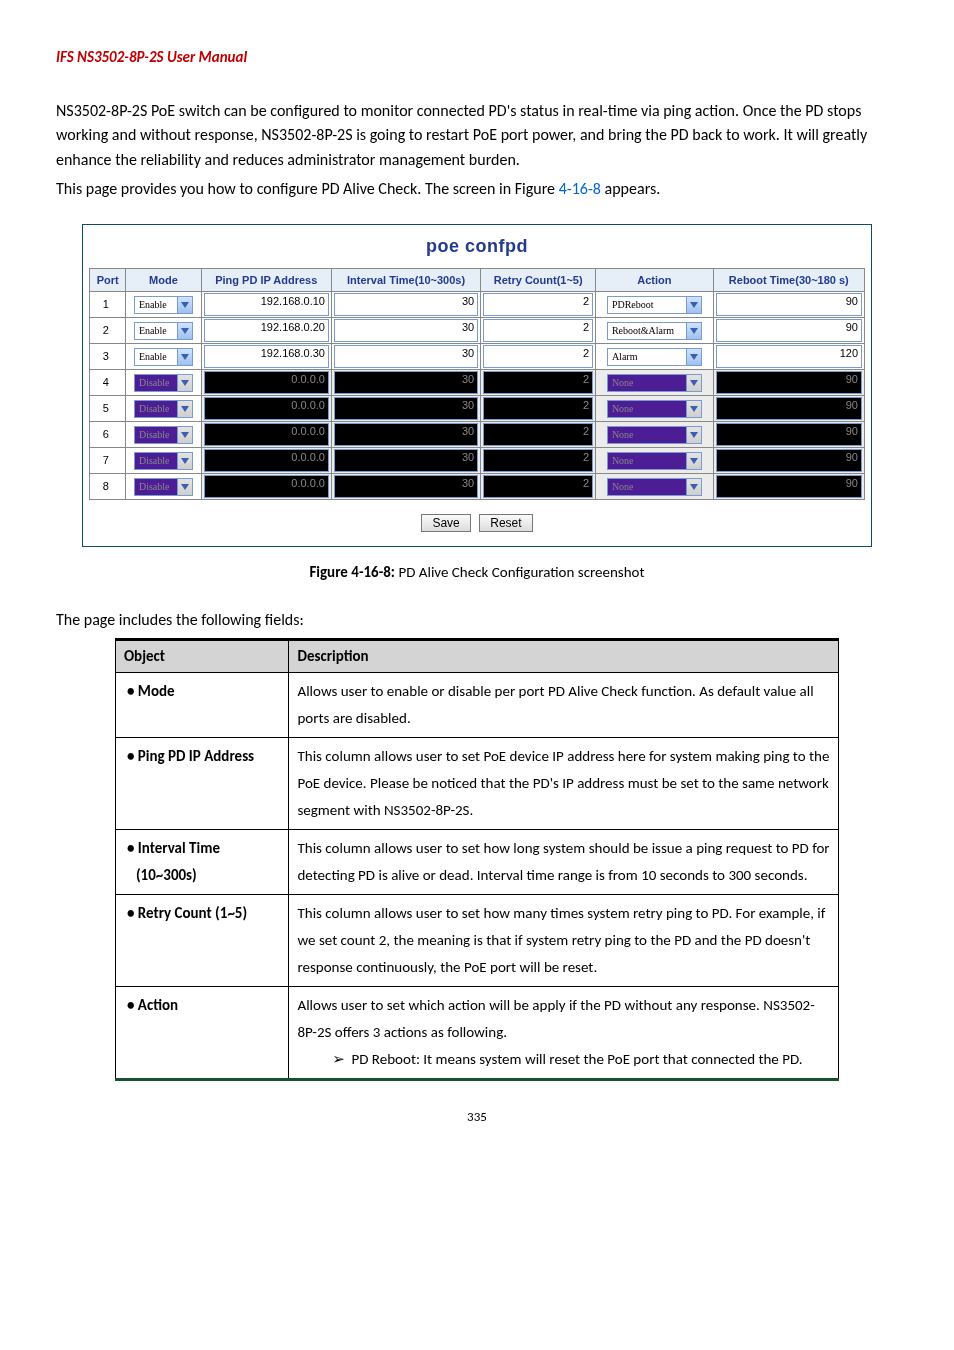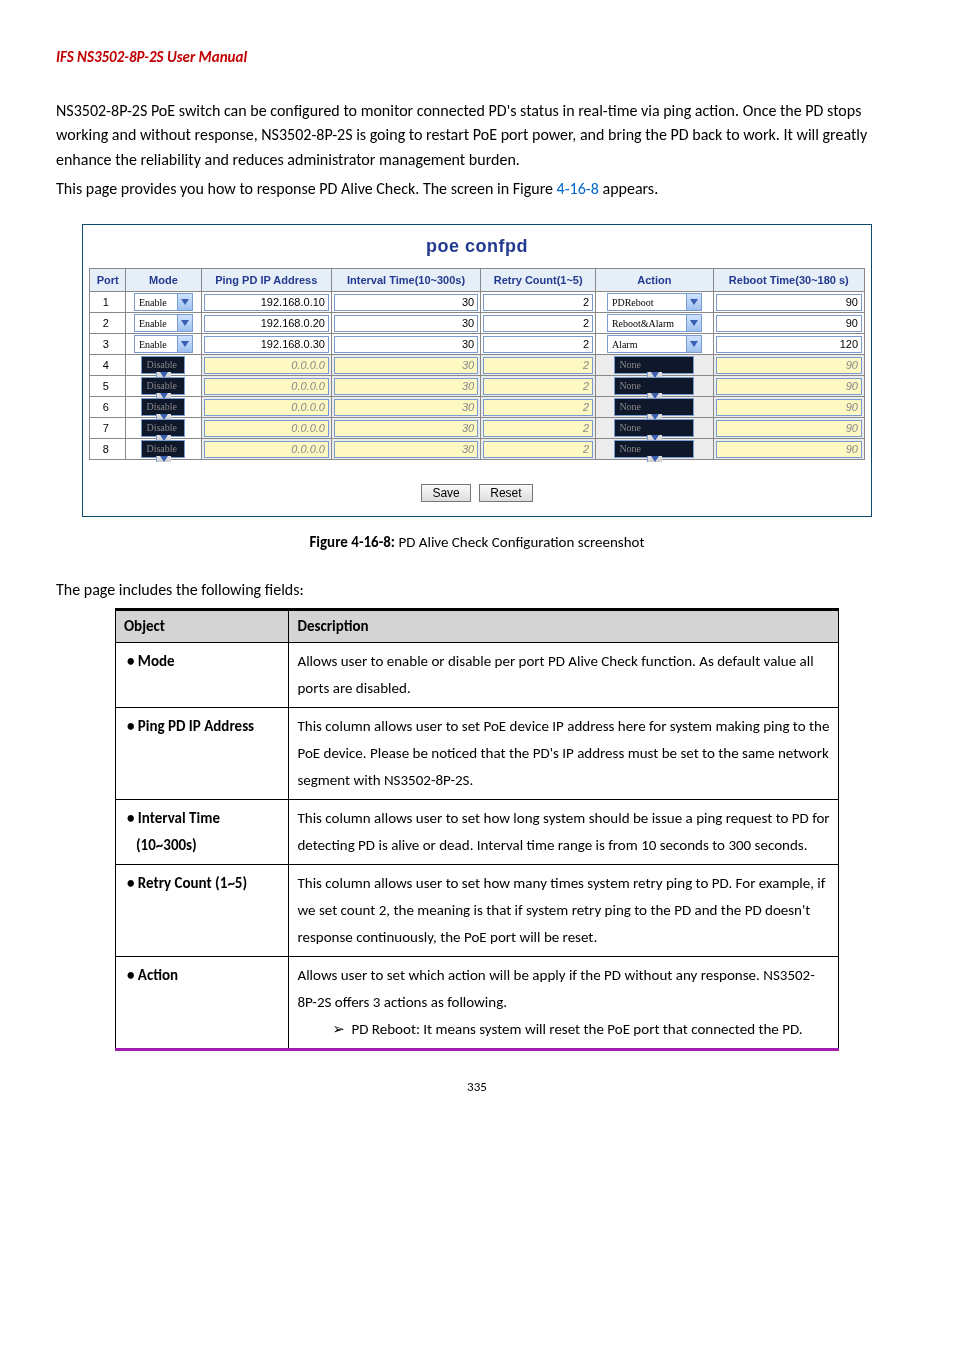--- a/index.html
+++ b/index.html
@@ -16,48 +16,48 @@
   table.cfg th{background:#e6eef7;color:#223a8f;font-weight:700;border:1px solid #888;padding:3px 4px;white-space:nowrap;text-align:center;}
   table.cfg td{border:1px solid #888;padding:1px 2px;text-align:center;background:#fff;}
   table.cfg td.port{text-align:center;padding-right:6px;}
   table.cfg tr.disabled td:not(.port):not(.mode){background:#ececec;color:#888;}
   .sel{display:inline-flex;align-items:center;border:1px solid #7a9bd0;background:#fff;font-size:10px;height:16px;font-family:Liberation Serif, serif;}
   .sel.disabled{color:#888;}
   .sel .seltxt{padding:0 4px;min-width:34px;text-align:left;}
   .sel.wide .seltxt{min-width:70px;}
   .sel .selbtn{background:linear-gradient(#cfe3ff,#9fc1ef);border-left:1px solid #7a9bd0;width:14px;height:16px;display:flex;align-items:center;justify-content:center;}
   .sel .selbtn svg{width:8px;height:6px;}
-  .numbox{display:block;width:100%;box-sizing:border-box;border:1px solid #7a9bd0;background:#fff;font-size:11px;height:17px;line-height:15px;padding:0 3px;text-align:right;}
-  tr.disabled .numbox{background:#fef9c3;color:#888;font-style:italic;}
-  tr.disabled .sel{color:#888;background:#0f172a;flex-direction:column;}
+  .numbox{display:block;width:100%;box-sizing:border-box;border:1px solid #7a9bd0;background:#fff;font-size:11px;height:23px;line-height:15px;padding:0 3px;text-align:right;}
+  tr.disabled .numbox{background:#000000;color:#888;}
+  tr.disabled .sel{color:#888;background:#4c1d95;}
   tr.disabled .sel .selbtn{background:linear-gradient(#e3e3e3,#cfcfcf);}
-  .btnrow{text-align:center;margin-top:20px;}
+  .btnrow{text-align:center;margin-top:10px;}
   .wbtn{font-size:12px;font-family:"Trebuchet MS",Arial,sans-serif;border:1px solid #777;background:linear-gradient(#fafafa,#ddd);padding:1px 10px;margin:0 2px;}
   .figcap{text-align:center;font-size:15px;margin:14px 0 24px;}
   .figcap b{font-weight:700;}
   
   table.desc{border-collapse:collapse;width:86%;margin:6px auto 0;font-size:15px;}
   table.desc th{background:#d4d4d4;border:1px solid #000;padding:4px 8px;text-align:left;font-weight:700;}
   table.desc td{border:1px solid #000;padding:5px 8px;vertical-align:top;line-height:1.8;}
   table.desc td.obj{font-weight:700;padding-left:20px;text-indent:-9px;width:24%;}
   table.desc tr.topsep td, table.desc tr.topsep th{border-top:3px solid #000;}
-  table.desc tr.lastrow td{border-bottom:3px solid #a21caf;}
+  table.desc tr.lastrow td{border-bottom:3px solid #14532d;}
   .arrow{display:inline-block;width:26px;text-align:center;}
   .pageno{text-align:center;font-size:13px;margin-top:26px;}
 </style>
 </head>
 <body>
 
 <div class="page">
   <div class="hdr">IFS  NS3502-8P-2S  User Manual</div>
 
 
   <p class="para">NS3502-8P-2S PoE switch can be configured to monitor connected PD's status in real-time via ping action. Once the PD stops working and without response, NS3502-8P-2S is going to restart PoE port power, and bring the PD back to work. It will greatly enhance the reliability and reduces administrator management burden.</p>
   <p class="para">
-    <span>This page provides you how to response PD Alive Check. The screen in Figure </span><span class="figlink">4-16-8</span><span> appears.</span>
+    <span>This page provides you how to configure PD Alive Check. The screen in Figure </span><span class="figlink">4-16-8</span><span> appears.</span>
   </p>
 
   <div class="shot-wrap">
     <div class="shot-title">poe confpd</div>
     <table class="cfg">
       <thead>
         <tr>
           <th>Port</th>
           <th>Mode</th>
           <th>Ping PD IP Address</th>

